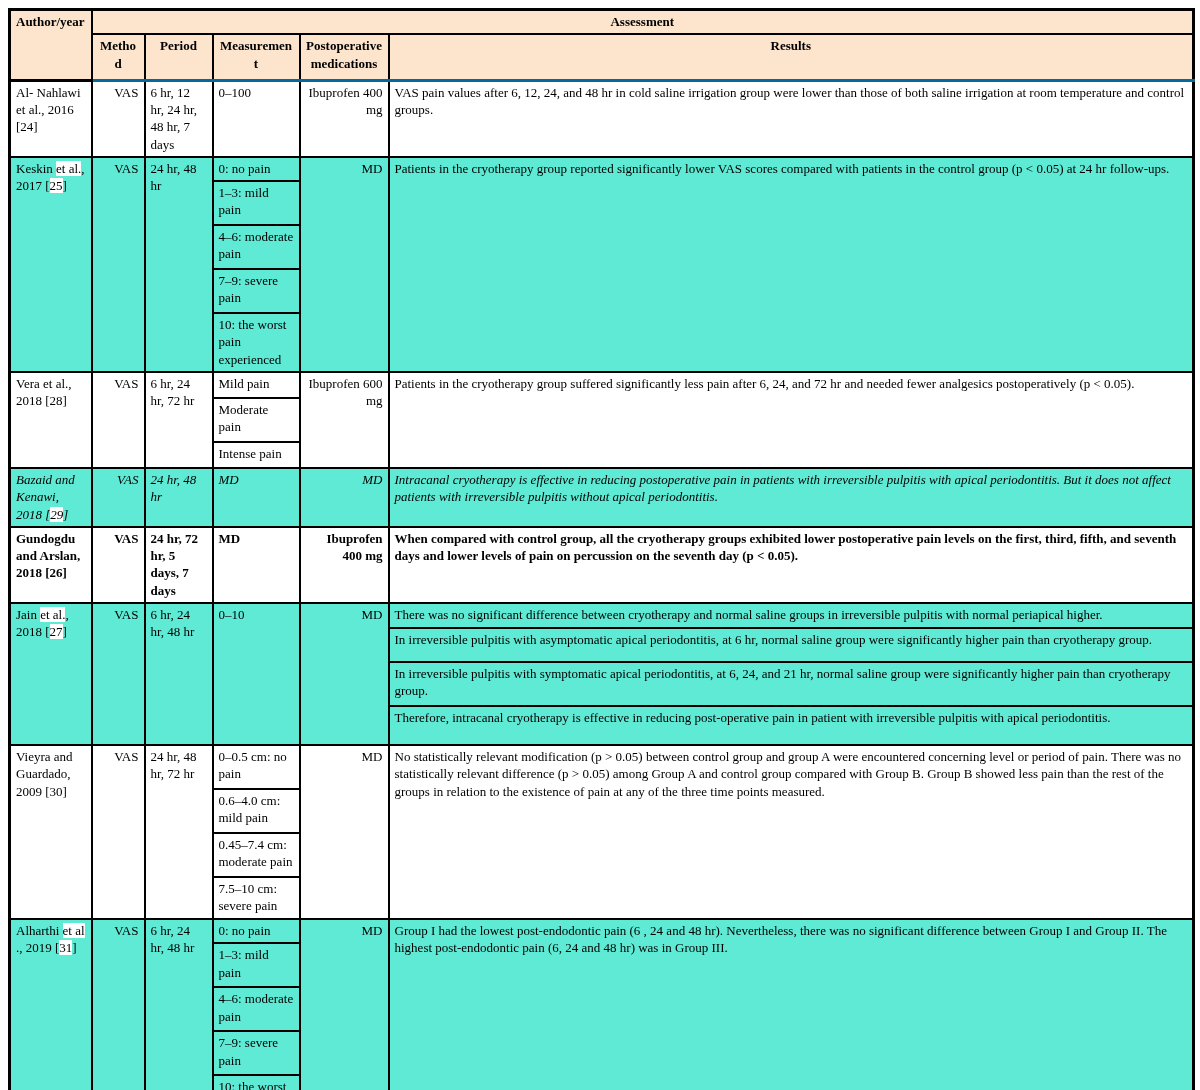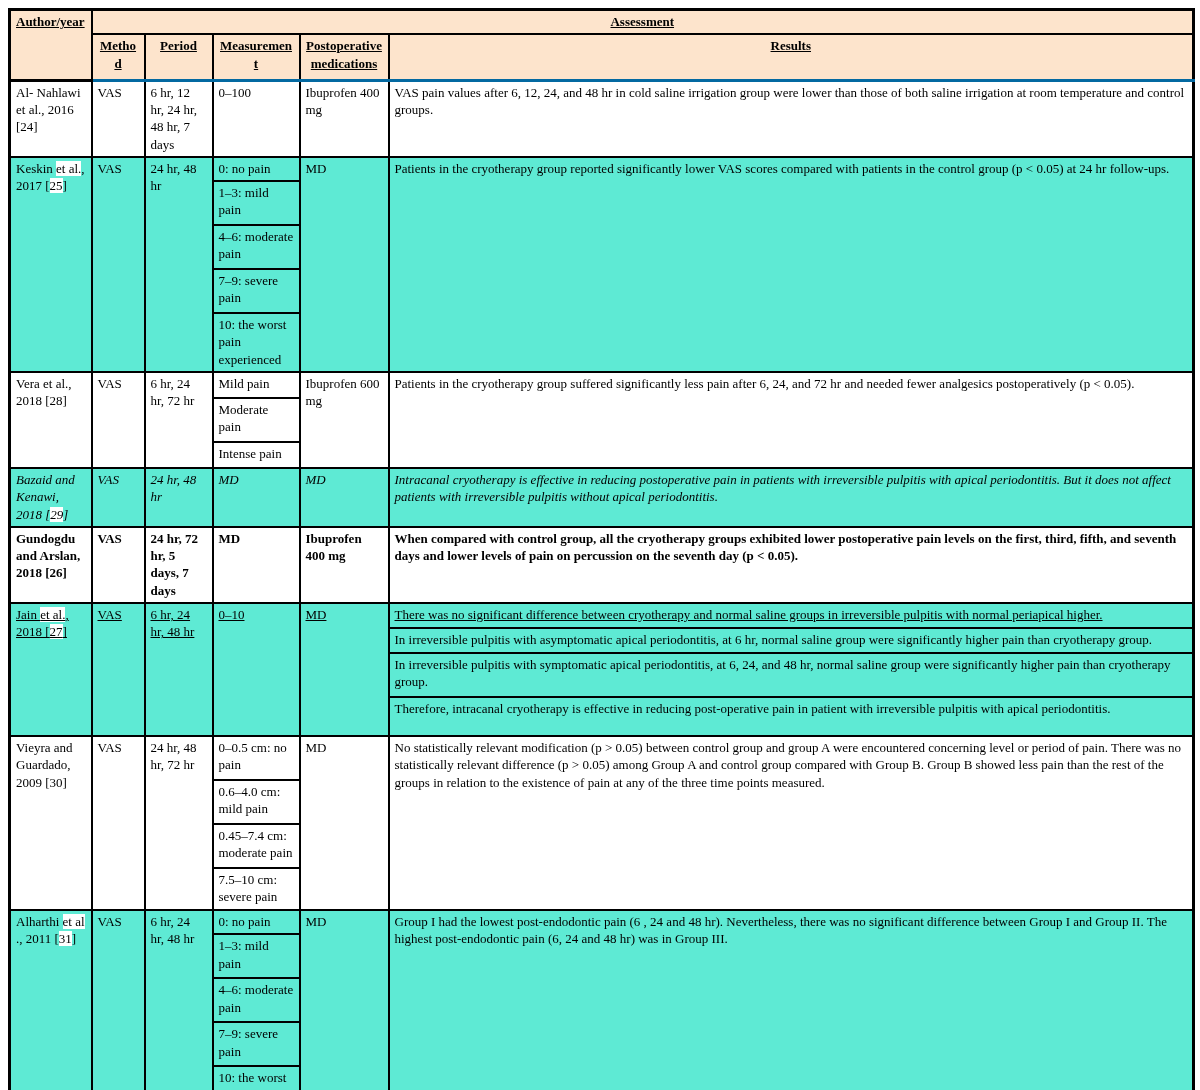--- a/index.html
+++ b/index.html
@@ -26,26 +26,25 @@
     vertical-align: top;
     text-align: left;
     word-wrap: break-word;
     overflow-wrap: break-word;
     background: #ffffff;
   }
   .review-table thead th {
     background: #fde4cc;
     font-weight: bold;
     text-align: center;
-    text-decoration: underline;
   }
   .review-table thead th.corner-th { text-align: left; }
   .review-table thead tr.sub-header th { border-bottom: 3px solid #0369a1; }
   .review-table thead th.corner-th { border-bottom: 3px solid #000000; }
-  .review-table td.center { text-align: left; margin-left: 11px; }
+  .review-table td.center { text-align: right; margin-left: 11px; }
   .review-table tr.shaded td { background: #5eead4; }
   .review-table tr.shaded td .hl { background: #ffffff; }
   .hl { background: transparent; }
 </style>
 </head>
 <body>
 
 <div class="page">
   <table class="review-table">
     <colgroup>
@@ -121,33 +120,33 @@
           <td>Intracanal cryotherapy is effective in reducing postoperative pain in patients with irreversible pulpitis with apical periodontitis. But it does not affect patients with irreversible pulpitis without apical periodontitis.</td>
         </tr>
         <tr style="height: 64px; font-weight: bold;">
           <td><span>Gundogdu and Arslan, 2018 [</span><span>26</span><span>]</span></td>
           <td class="center">VAS</td>
           <td>24 hr, 72 hr, 5 days, 7 days</td>
           <td>MD</td>
           <td class="center">Ibuprofen 400 mg</td>
           <td>When compared with control group, all the cryotherapy groups exhibited lower postoperative pain levels on the first, third, fifth, and seventh days and lower levels of pain on percussion on the seventh day (p &lt; 0.05).</td>
         </tr>
-        <tr class="shaded" style="height: 25px; text-decoration: underline;">
+        <tr class="shaded" style="height: 25px;">
           <td rowspan="4"><span>Jain </span><span class="hl">et al.</span><span>, 2018 [</span><span class="hl">27</span><span>]</span></td>
           <td rowspan="4" class="center">VAS</td>
           <td rowspan="4">6 hr, 24 hr, 48 hr</td>
           <td rowspan="4">0–10</td>
           <td rowspan="4" class="center">MD</td>
           <td>There was no significant difference between cryotherapy and normal saline groups in irreversible pulpitis with normal periapical higher.</td>
         </tr>
-        <tr class="shaded" style="height: 25px;">
+        <tr class="shaded" style="height: 34px;">
           <td>In irreversible pulpitis with asymptomatic apical periodontitis, at 6 hr, normal saline group were significantly higher pain than cryotherapy group.</td>
         </tr>
         <tr class="shaded" style="height: 44px;">
-          <td>In irreversible pulpitis with symptomatic apical periodontitis, at 6, 24, and 48 hr, normal saline group were significantly higher pain than cryotherapy group.</td>
+          <td>In irreversible pulpitis with symptomatic apical periodontitis, at 6, 24, and 21 hr, normal saline group were significantly higher pain than cryotherapy group.</td>
         </tr>
         <tr class="shaded" style="height: 39px;">
           <td>Therefore, intracanal cryotherapy is effective in reducing post-operative pain in patient with irreversible pulpitis with apical periodontitis.</td>
         </tr>
         <tr style="height: 44px;">
           <td rowspan="4"><span>Vieyra and Guardado, 2009 [</span><span>30</span><span>]</span></td>
           <td rowspan="4" class="center">VAS</td>
           <td rowspan="4">24 hr, 48 hr, 72 hr</td>
           <td>0–0.5 cm: no pain</td>
           <td rowspan="4" class="center">MD</td>
@@ -156,21 +155,21 @@
         <tr style="height: 44px;">
           <td>0.6–4.0 cm: mild pain</td>
         </tr>
         <tr style="height: 44px;">
           <td>0.45–7.4 cm: moderate pain</td>
         </tr>
         <tr style="height: 42px;">
           <td>7.5–10 cm: severe pain</td>
         </tr>
         <tr class="shaded" style="height: 24px;">
-          <td rowspan="5"><span>Alharthi </span><span class="hl">et al</span><span> ., 2011 [</span><span class="hl">31</span><span>]</span></td>
+          <td rowspan="5"><span>Alharthi </span><span class="hl">et al</span><span> ., 2019 [</span><span class="hl">31</span><span>]</span></td>
           <td rowspan="5" class="center">VAS</td>
           <td rowspan="5">6 hr, 24 hr, 48 hr</td>
           <td>0: no pain</td>
           <td rowspan="5" class="center">MD</td>
           <td rowspan="5">Group I had the lowest post-endodontic pain (6 , 24 and 48 hr). Nevertheless, there was no significant difference between Group I and Group II. The highest post-endodontic pain (6, 24 and 48 hr) was in Group III.</td>
         </tr>
         <tr class="shaded" style="height: 44px;">
           <td>1–3: mild pain</td>
         </tr>
         <tr class="shaded" style="height: 44px;">

